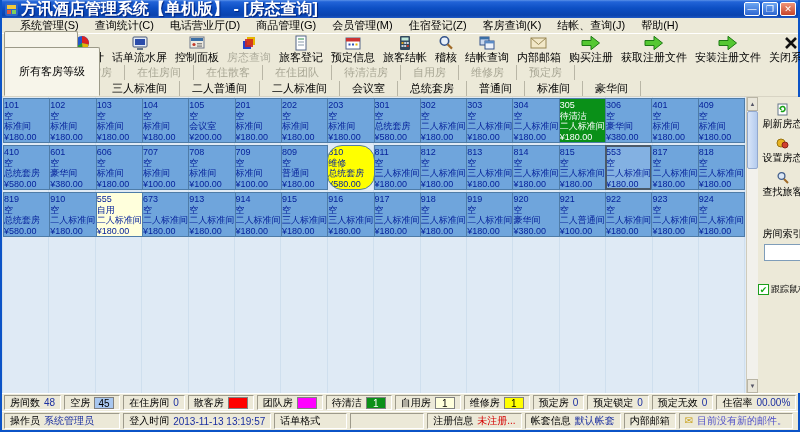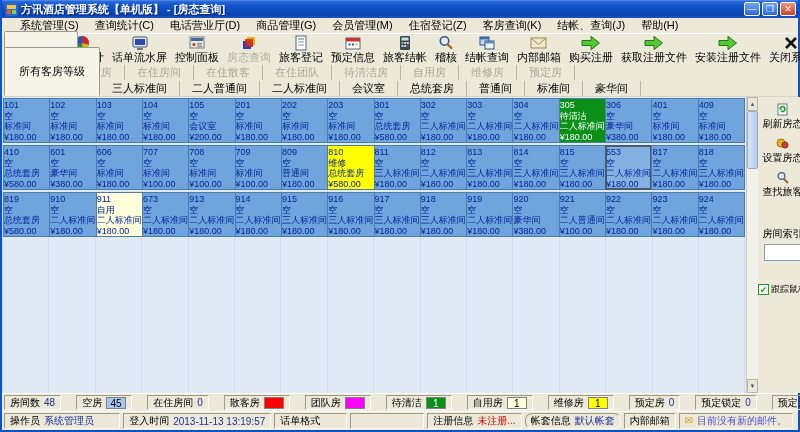--- a/index.html
+++ b/index.html
@@ -6,21 +6,21 @@
   html,body { width:800px; height:432px; overflow:hidden;
     font-family:"Liberation Sans","DejaVu Sans",sans-serif; }
   .window { width:800px; height:432px; display:flex; flex-direction:column;
     background:#ECE9D8; border:2px solid #0B53C7; border-top:none; }
 
   
   .titlebar { height:18px; flex:0 0 18px; display:flex; align-items:center;
     background:linear-gradient(180deg,#5A91E8 0%,#2264D8 10%,#0D4FC4 45%,#0A43AE 85%,#2059C4 100%);
     padding:0 2px 0 3px; }
   .app-icon { width:13px; height:13px; margin-right:3px; flex:0 0 13px; }
-  .title-text { color:#fff; font-size:11px; font-weight:bold;
+  .title-text { color:#fff; font-size:16px; font-weight:bold;
     text-shadow:1px 1px 1px #00227A; flex:1; white-space:nowrap; overflow:hidden; }
   .winbtns { display:flex; gap:2px; }
   .wbtn { width:16px; height:14px; font-size:9px; line-height:12px; text-align:center;
     color:#fff; border:1px solid #fff; border-radius:2px;
     background:linear-gradient(180deg,#6CA6F2,#2E66D0); cursor:default; }
   .wbtn.close { background:linear-gradient(180deg,#F09579,#C6442A); }
 
   
   .menubar { height:15px; flex:0 0 15px; display:flex; align-items:center;
     background:#ECE9D8; font-size:11px; padding-left:10px; }
@@ -51,21 +51,21 @@
     padding:1px 0 0 1px; overflow:hidden;
     background-image:repeating-linear-gradient(90deg,#CFDFEE 0 1px,transparent 1px 46.4px);
   }
   .room-row { display:flex; margin-bottom:2px; width:742px; }
   .room-card { flex:1 1 0; height:45px; border:1px solid #4E7CA8; margin-left:-1px;
     background:#6FA5DC; color:#07239B; font-size:9px; line-height:10.5px;
     padding:1px 0 0 0; overflow:hidden; white-space:nowrap; cursor:default; }
   .room-card:first-child { margin-left:0; }
   .room-card .r-no { font-weight:normal; }
   .room-card.st-c { background:#0A9018; color:#FFFFFF; }
-  .room-card.st-r { background:#FFFF00; color:#07239B; }
+  .room-card.st-r { background:#FFFF00; color:#07239B;border-radius:15px; }
   .room-card.st-s { background:#FFFFDC; color:#07239B; }
   .room-card.focused { outline:2px solid #4A5A6A; outline-offset:-2px; background:#83B1E2; }
 
   .vscroll { width:12px; flex:0 0 12px; background:#F2F1EC; border-left:1px solid #CFCBBB;
     display:flex; flex-direction:column; }
   .sbtn { height:14px; background:#E9E6DA; border:1px solid #B9B5A5; font-size:6px;
     color:#4A6; color:#556; text-align:center; line-height:12px; }
   .sthumb { height:58px; margin:0; background:linear-gradient(90deg,#D7E4F8,#B4CBEE);
     border:1px solid #93A9CE; border-radius:2px; }
   .strack { flex:1; }
@@ -80,21 +80,21 @@
   .room-index-input { width:38px; height:17px; margin-top:3px; border:1px solid #7F9DB9;
     background:#fff; font-size:10px; padding:0 2px; }
   .track-row { margin-top:22px; display:flex; align-items:center; gap:2px; }
   .cbx { width:11px; height:11px; background:#fff; border:1px solid #1C9E1C;
     font-size:9px; line-height:10px; color:#12AB12; text-align:center; font-weight:bold; }
   .track-label { font-size:9px; white-space:nowrap; }
 
   
   .statusrow { display:flex; align-items:stretch; background:#ECE9D8;
     border-top:1px solid #FFFFFF; padding:1px 2px; }
-  .status1 { height:18px; flex:0 0 18px;gap:12px; }
+  .status1 { height:18px; flex:0 0 18px; }
   .status2 { height:19px; flex:0 0 19px; }
   .seg { display:flex; align-items:center; gap:4px; padding:0 5px; margin-right:3px;
     border:1px solid; border-color:#9D9A8B #FFFFFF #FFFFFF #9D9A8B; font-size:10px;
     white-space:nowrap; }
   .seg.filler { flex:1; }
   .seg .lbl { color:#000; }
   .seg .val { color:#1B2FA0; }
   .seg .val.red { color:#D40000; }
   .seg .val.blue { color:#1B2FA0; }
   .seg .val.purple { color:#5050C8; }
@@ -517,21 +517,21 @@
             <div class="r-ty">总统套房</div>
             <div class="r-pr">¥580.00</div>
           </div>
           <div class="room-card st-v">
             <div class="r-no">910</div>
             <div class="r-st">空</div>
             <div class="r-ty">二人标准间</div>
             <div class="r-pr">¥180.00</div>
           </div>
           <div class="room-card st-s">
-            <div class="r-no">911</div>
+            <div class="r-no">555</div>
             <div class="r-st">自用</div>
             <div class="r-ty">二人标准间</div>
             <div class="r-pr">¥180.00</div>
           </div>
           <div class="room-card st-v">
             <div class="r-no">673</div>
             <div class="r-st">空</div>
             <div class="r-ty">二人标准间</div>
             <div class="r-pr">¥180.00</div>
           </div>
@@ -710,21 +710,21 @@
         <span class="val blue">2013-11-13 13:19:57</span>
       </div>
       <div class="seg" style="width: 92px; align-items: flex-end;">
         <span class="lbl">话单格式</span>
       </div>
       <div class="seg" style="width: 95px;"></div>
       <div class="seg">
         <span class="lbl">注册信息</span>
         <span class="val red">未注册...</span>
       </div>
-      <div class="seg" style="width: 115px; border-radius: 7px;">
+      <div class="seg" style="width: 115px;">
         <span class="lbl">帐套信息</span>
         <span class="val blue">默认帐套</span>
       </div>
       <div class="seg" style="width: 60px;">
         <span class="lbl">内部邮箱</span>
       </div>
       <div class="seg filler">
         <span class="mail-ic">✉</span>
         <span class="val purple">目前没有新的邮件。</span>
       </div>

